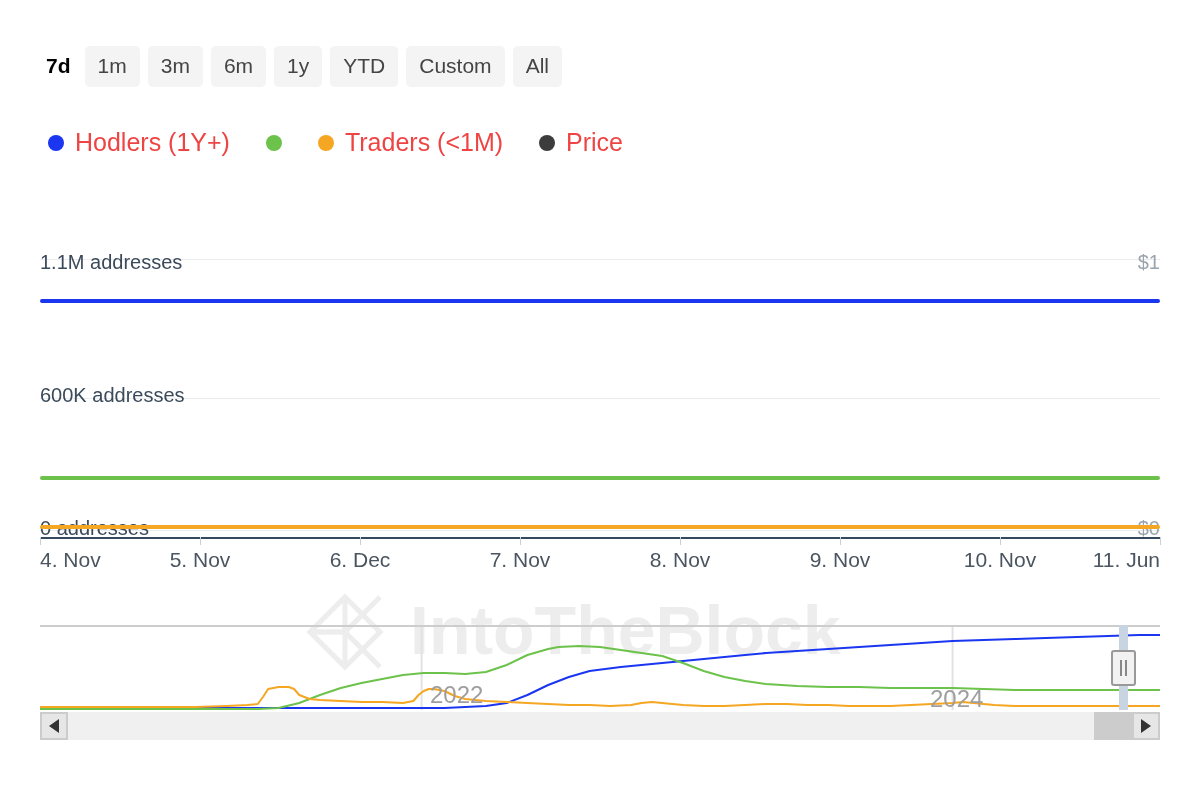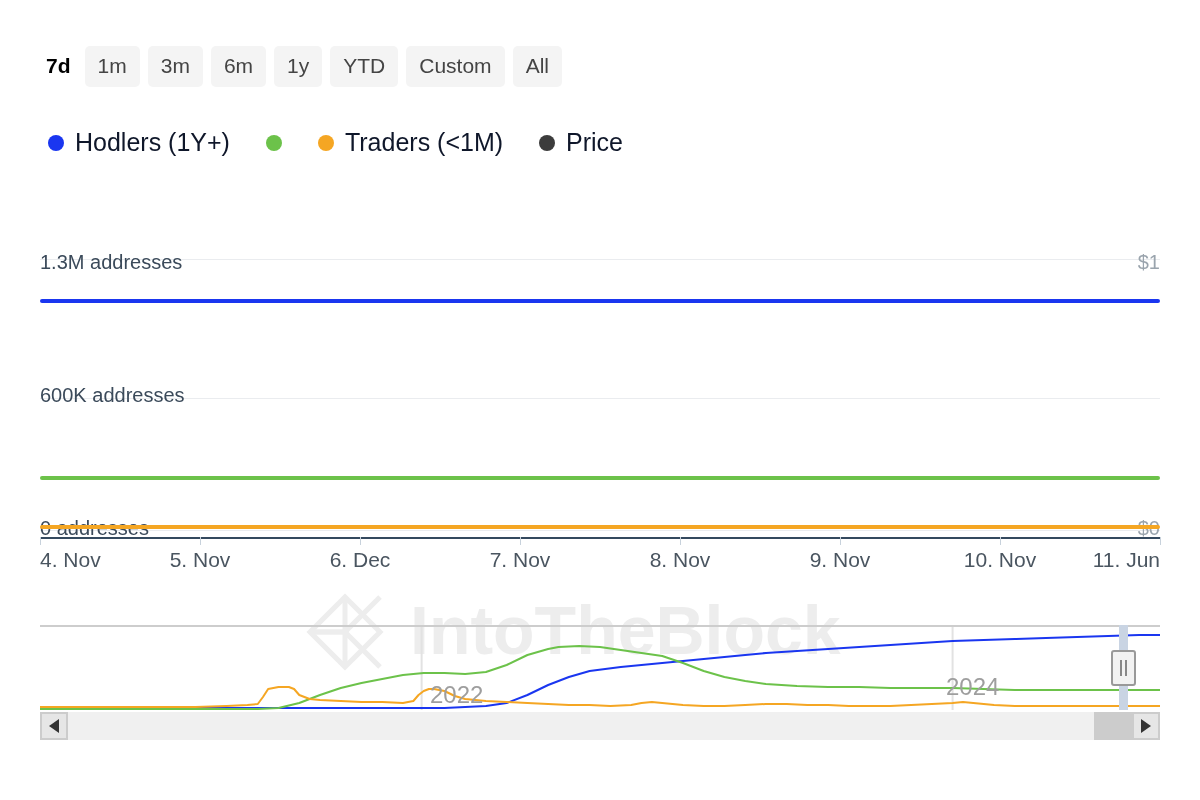--- a/index.html
+++ b/index.html
@@ -61,21 +61,21 @@
     cursor: pointer;
   }
   .legend-marker {
     width: 16px;
     height: 16px;
     border-radius: 50%;
     flex: 0 0 auto;
   }
   .legend-label {
     font-size: 25px;
-    color: #0f172a;
+    color: #ef4444;
     line-height: 1;
     white-space: nowrap;
   }
 
   
   #plot-area {
     position: absolute;
     left: 0;
     top: 230px;
     width: 1200px;
@@ -306,21 +306,21 @@
       <path d="M10,50 L45,50 L80,85"></path>
       <path d="M45,15 L45,85"></path>
     </g>
     <text x="110" y="72" font-family="'Liberation Sans', sans-serif" font-size="68" font-weight="bold" fill="#ededed">IntoTheBlock</text>
   </svg>
 
   <div class="grid-line" style="top:29px"></div>
   <div class="grid-line" style="top:168px"></div>
   <div class="grid-line" style="top:300px"></div>
 
-  <div class="y-label-left" style="top:22px">1.3M addresses</div>
+  <div class="y-label-left" style="top:22px">1.1M addresses</div>
   <div class="y-label-left" style="top:155px">600K addresses</div>
   <div class="y-label-left" style="top:288px">0 addresses</div>
 
   <div class="y-label-right" style="top:22px">$1</div>
   <div class="y-label-right" style="top:288px">$0</div>
 
   <div class="series-line" id="series-hodlers" style="top:69px;  background:#1a36f0"></div>
   <div class="series-line" id="series-cruisers" style="top:246px; background:#6cc24a"></div>
   <div class="series-line" id="series-traders" style="top:295px; background:#f5a623"></div>
   <div id="axis-line"></div>
@@ -353,21 +353,21 @@
       <polyline points="0,81 60,81 120,81 180,81 240,81 300,81 360,81 390,81 410,80 430,79 450,76 470,68 490,58 510,50 530,44 560,40 590,37 620,34 650,31 680,28 700,26 730,24 760,22 790,20 820,18 850,16 880,14 910,13 940,12 970,11 1000,10 1030,9 1060,8 1080,8" fill="none" stroke="#1a36f0" stroke-width="2" stroke-linejoin="round" stroke-linecap="round" vector-effect="non-scaling-stroke"></polyline>
       <polyline points="0,82 120,82 180,82 210,82 230,81 250,76 270,68 290,61 310,56 330,52 350,48 370,46 390,46 410,47 430,45 450,38 470,28 490,22 500,20 520,19 540,20 560,23 580,26 600,29 620,36 640,44 660,50 680,54 700,57 730,59 760,60 790,60 820,61 850,61 880,61 910,62 940,63 970,63 1000,63 1030,63 1060,63 1080,63" fill="none" stroke="#6cc24a" stroke-width="2" stroke-linejoin="round" stroke-linecap="round" vector-effect="non-scaling-stroke"></polyline>
       <polyline points="0,80 100,80 150,80 180,79 200,78 210,77 215,70 220,62 230,60 240,60 245,62 250,68 260,72 270,73 290,74 310,75 330,75 350,76 360,74 365,68 370,64 375,62 380,62 390,64 400,69 410,72 430,74 450,75 470,76 490,77 510,78 530,78 550,79 570,78 580,76 590,75 600,76 620,78 640,79 660,79 680,78 700,77 720,77 740,78 760,78 780,79 800,79 820,79 840,78 860,77 880,76 890,75 900,76 920,78 940,79 960,79 980,79 1000,79 1020,79 1040,79 1060,79 1080,79" fill="none" stroke="#f5a623" stroke-width="2" stroke-linejoin="round" stroke-linecap="round" vector-effect="non-scaling-stroke"></polyline>
     </svg>
   <div id="nav-handle-right"></div>
   <div id="nav-grip-right">
     <div class="grip-bar"></div>
     <div class="grip-bar"></div>
   </div>
 <div class="nav-year" style="left: 380px; top: 58px; margin-left: 10px;">2022</div>
-    <div class="nav-year" style="left: 890px; top: 50px; margin-left: 16px;">2024</div>
+    <div class="nav-year" style="left: 890px; top: 62px;">2024</div>
   </div>
 
 <div id="scrollbar">
   <div class="scroll-arrow" id="scroll-arrow-left">
     <div class="arrow-tri"></div>
   </div>
   <div id="scroll-track">
     <div id="scroll-thumb"></div>
   </div>
   <div class="scroll-arrow" id="scroll-arrow-right">

